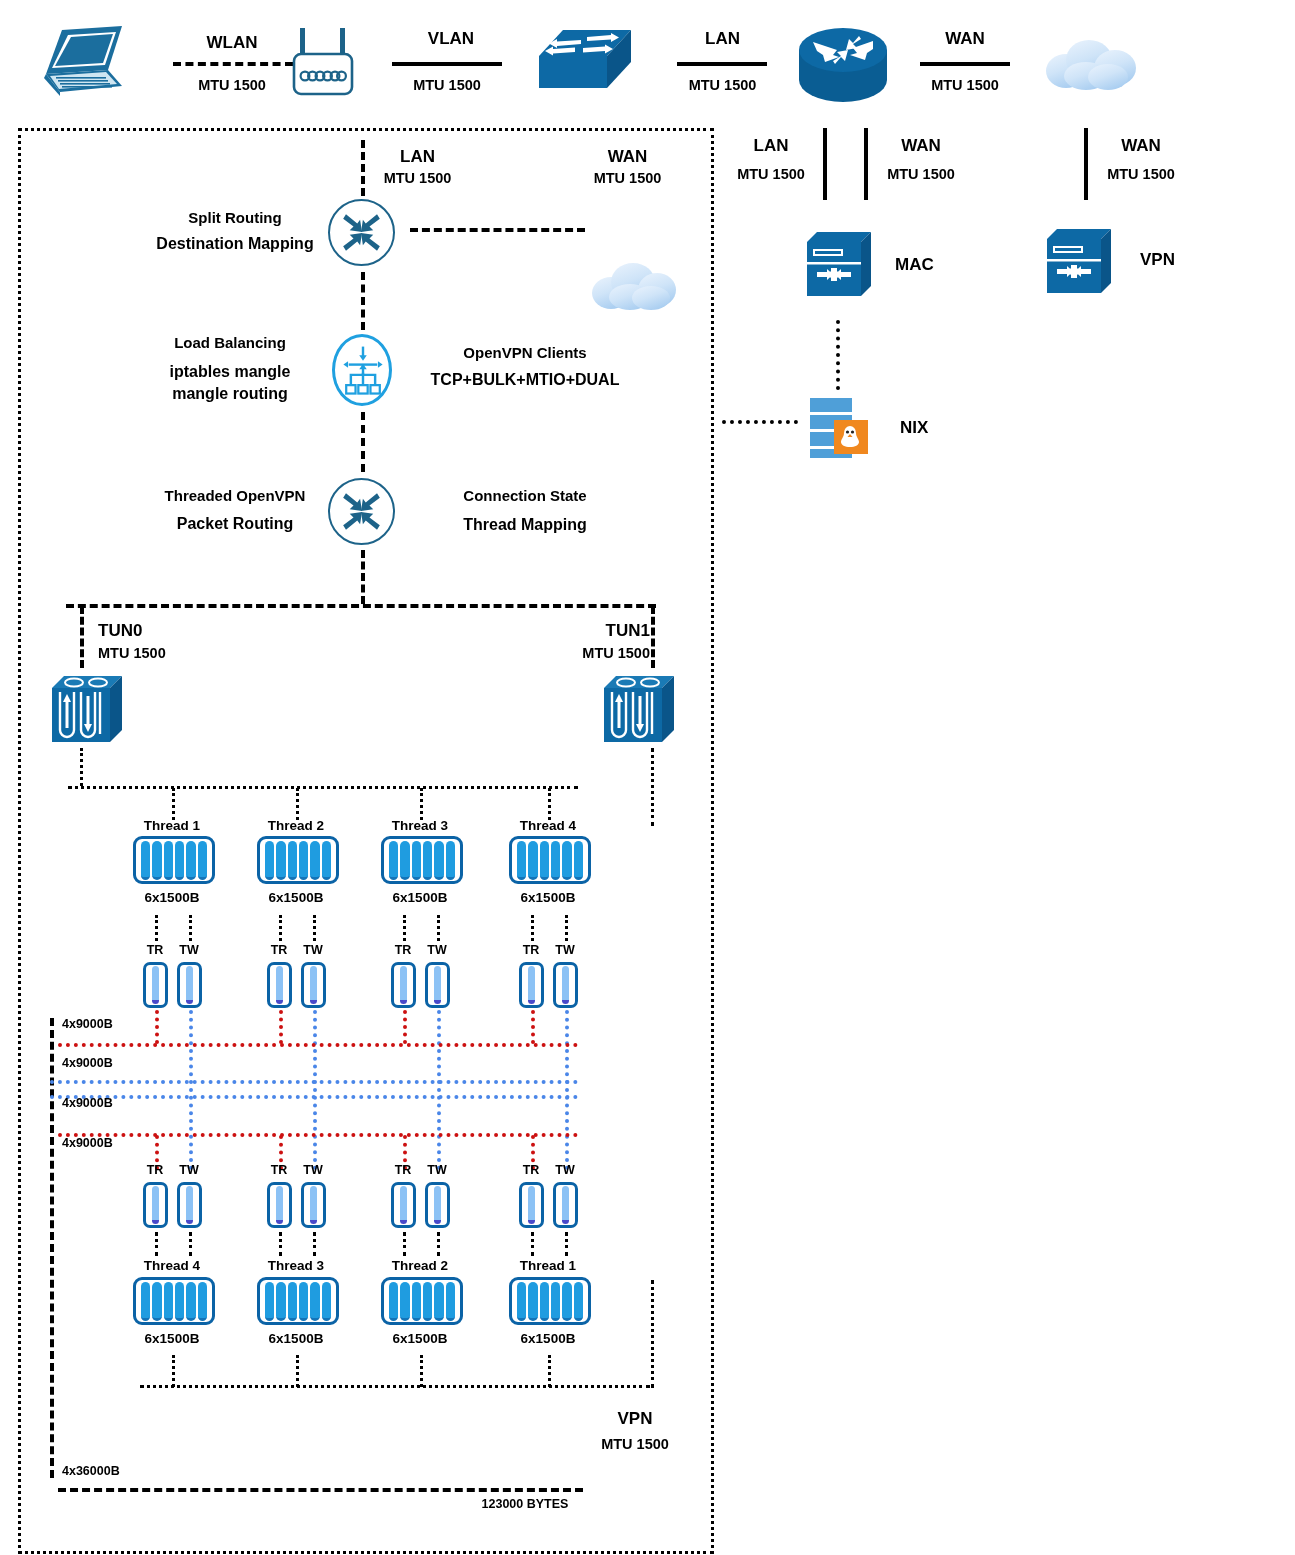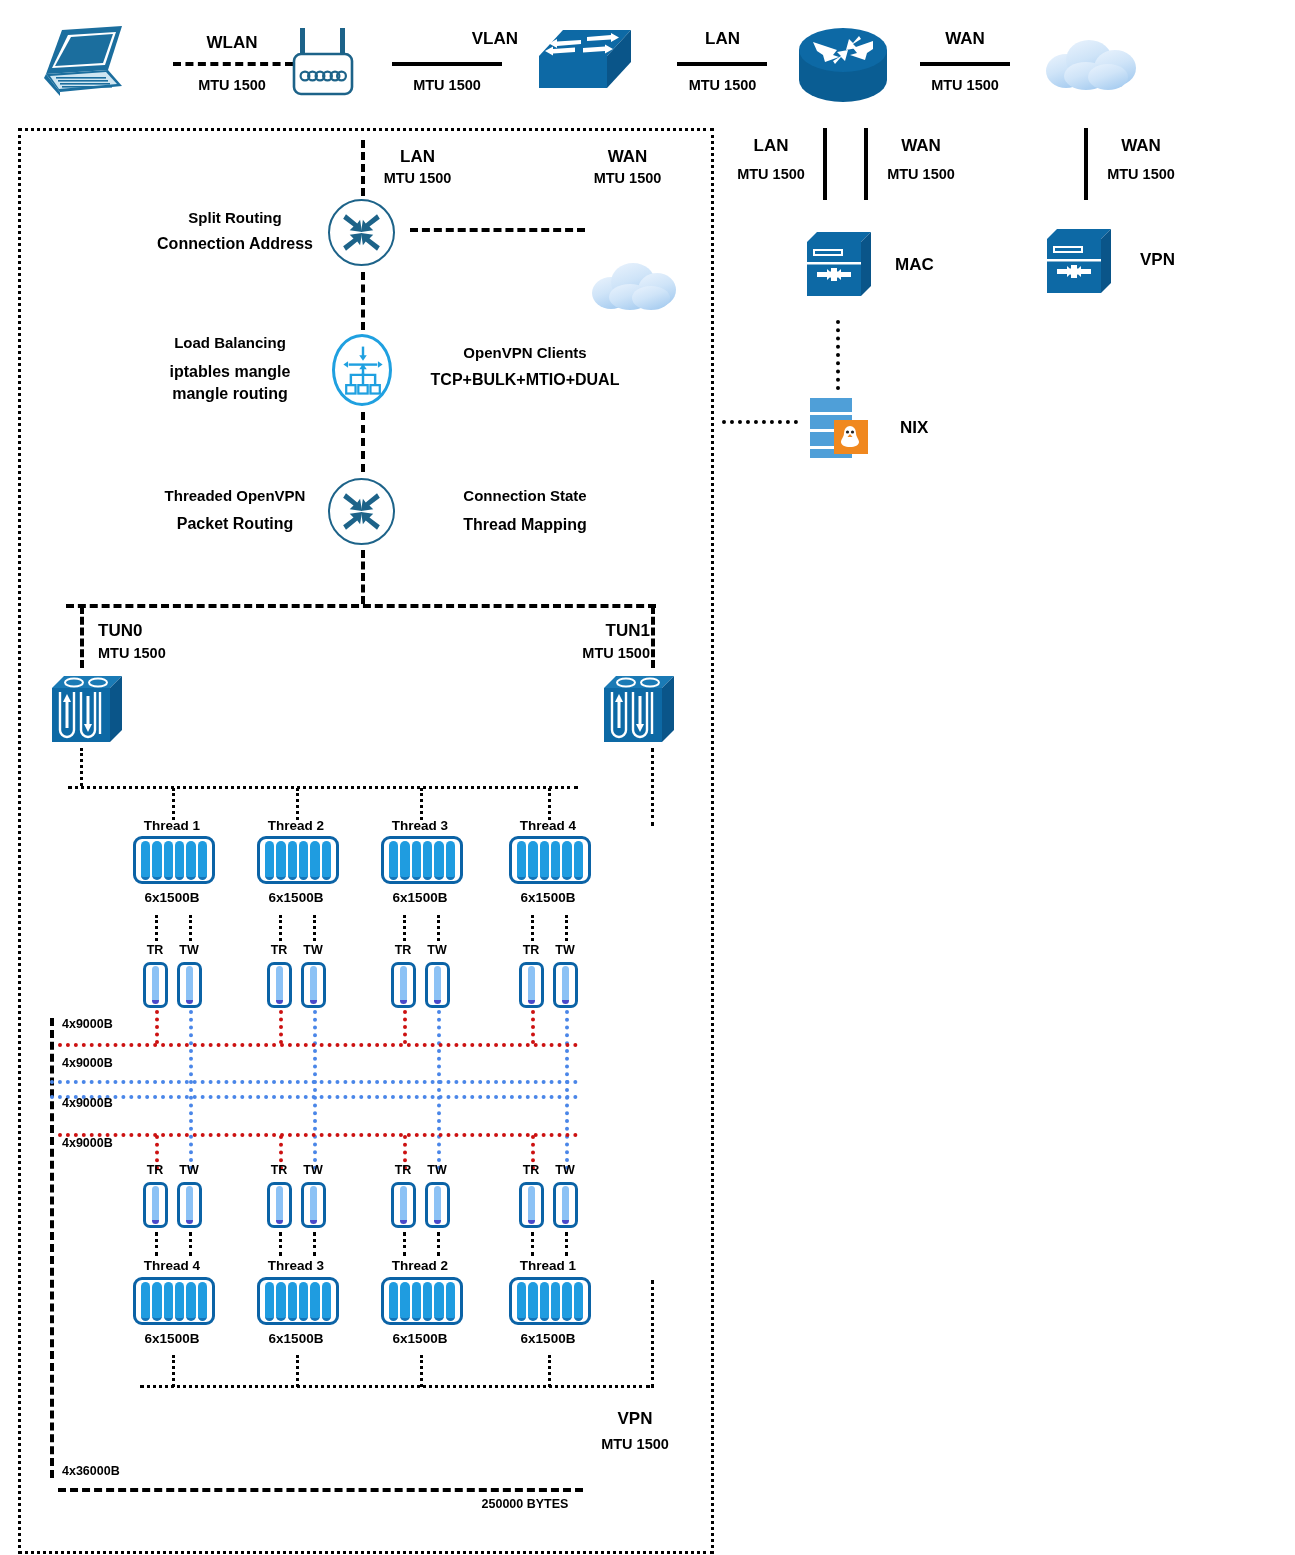--- a/index.html
+++ b/index.html
@@ -90,21 +90,21 @@
       <circle cx="22" cy="51" r="4.4"></circle>
         <circle cx="29.5" cy="51" r="4.4"></circle>
       <circle cx="37" cy="51" r="4.4"></circle>
         <circle cx="44.5" cy="51" r="4.4"></circle>
       <circle cx="52" cy="51" r="4.4"></circle>
         <circle cx="58.5" cy="51" r="4.4"></circle>
     </g>
   </svg>
 </div>
 
-<div class="abs lbl t18" style="left:368px;top:28px;width:150px;text-align:right;">VLAN</div>
+<div class="abs lbl t18" style="left:376px;top:28px;width:150px;">VLAN</div>
 <div class="abs seg-solid-h" style="left:392px;top:62px;width:110px;"></div>
 <div class="abs lbl t15" style="left:372px;top:76px;width:150px;">MTU 1500</div>
 
 <div class="abs" style="left:535px;top:28px;width:100px;height:72px;">
   <svg viewBox="0 0 100 72" width="100" height="72">
     <polygon points="28,2 96,2 72,28 4,28" fill="#0d69a5"></polygon>
     <polygon points="4,28 72,28 72,60 4,60" fill="#0d69a5"></polygon>
     <polygon points="72,28 96,2 96,34 72,60" fill="#0a5589"></polygon>
     <g fill="#fff">
       <polygon points="52,9 76,7 76,5 84,9.5 76,14 76,11.5 52,13"></polygon>
@@ -213,21 +213,21 @@
 
 <div class="abs outer-box" style="left:18px;top:128px;width:690px;height:1420px;"></div>
 
 <div class="abs seg-dash-v" style="left:361px;top:140px;height:56px;"></div>
 <div class="abs lbl t18" style="left:350px;top:146px;width:135px;">LAN</div>
 <div class="abs lbl t15" style="left:350px;top:169px;width:135px;">MTU 1500</div>
 <div class="abs lbl t18" style="left:560px;top:146px;width:135px;">WAN</div>
 <div class="abs lbl t15" style="left:560px;top:169px;width:135px;">MTU 1500</div>
 
 <div class="abs lbl t20" style="left:125px;top:209px;width:220px;">Split Routing</div>
-<div class="abs lbl t17" style="left:125px;top:234px;width:220px;">Connection Address</div>
+<div class="abs lbl t17" style="left:125px;top:234px;width:220px;">Destination Mapping</div>
 
 <div class="abs circ circ-dk" style="left:328px;top:199px;width:67px;height:67px;">
   <svg viewBox="0 0 67 67" width="63" height="63" style="margin:0 auto;">
     <g fill="#1d6389">
       <polygon points="17,14 29,24 32,20 34,33 21,31 25,27 14,19"></polygon>
       <polygon points="50,14 38,24 35,20 33,33 46,31 42,27 53,19"></polygon>
       <polygon points="17,53 29,43 32,47 34,34 21,36 25,40 14,48"></polygon>
       <polygon points="50,53 38,43 35,47 33,34 46,36 42,40 53,48"></polygon>
     </g>
   </svg>
@@ -550,13 +550,13 @@
 <div class="abs seg-dot-v-thin" style="left:548px;top:1355px;height:32px;"></div>
 
 <div class="abs seg-dot-h-thin" style="left:140px;top:1385px;width:510px;"></div>
 <div class="abs seg-dot-v-thin" style="left:651px;top:1280px;height:108px;"></div>
 
 <div class="abs lbl t18" style="left:570px;top:1408px;width:130px;">VPN</div>
 <div class="abs lbl t15" style="left:570px;top:1435px;width:130px;">MTU 1500</div>
 
 <div class="abs lbl t13" style="left:62px;top:1464px;width:100px;text-align:left;">4x36000B</div>
 <div class="abs seg-dash-h" style="left:58px;top:1488px;width:525px;"></div>
-<div class="abs lbl t13" style="left:455px;top:1497px;width:140px;">250000 BYTES</div>
+<div class="abs lbl t13" style="left:455px;top:1497px;width:140px;">123000 BYTES</div>
 
 </body></html>

